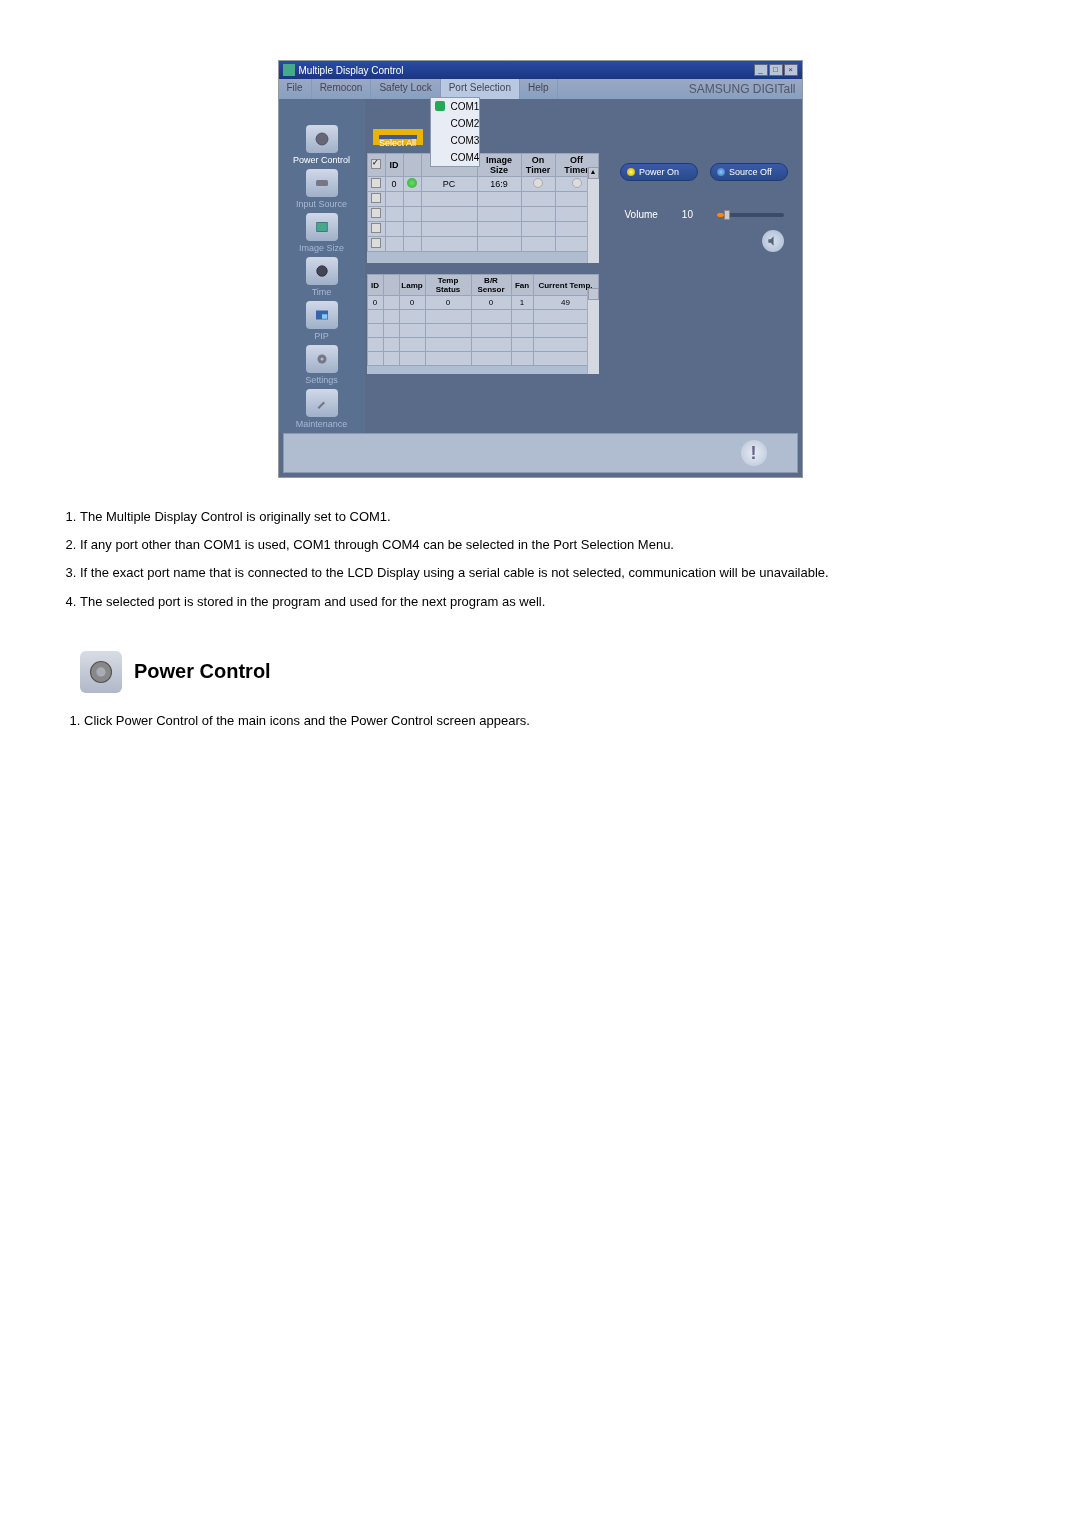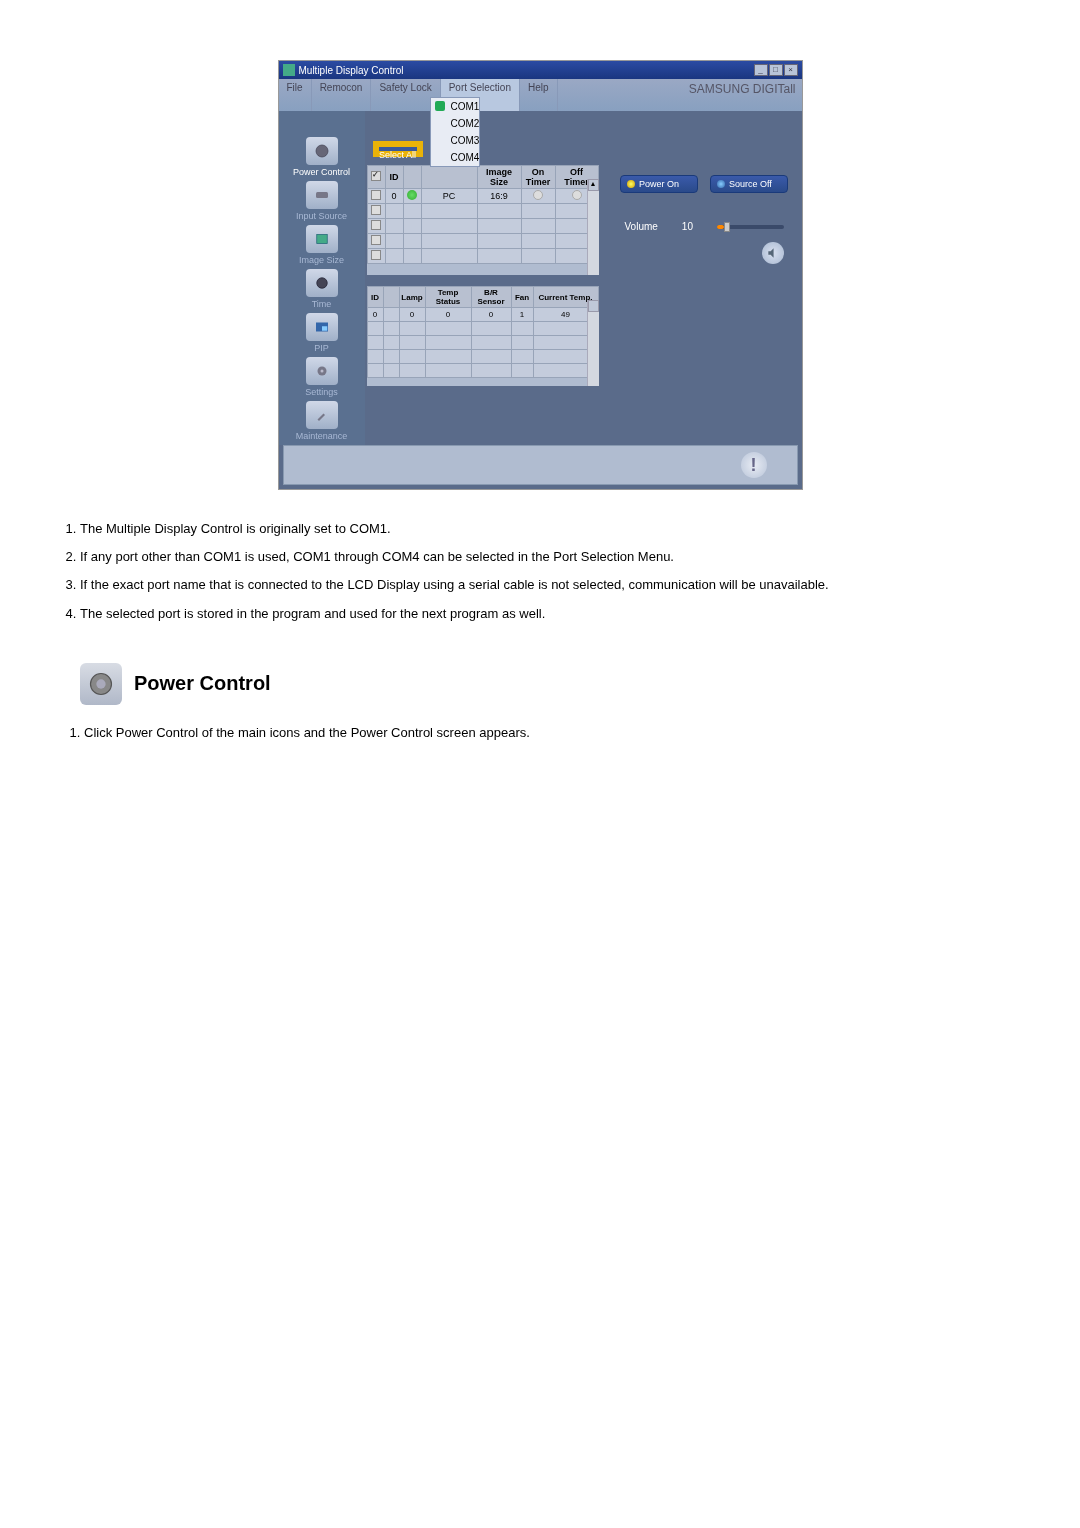--- a/index.html
+++ b/index.html
@@ -10,21 +10,21 @@
       background: #5a6b8a; position: relative;
     }
     .titlebar {
       background: linear-gradient(#2b4ba3,#1a3680); color: #fff; font-size: 10px;
       height: 18px; display: flex; align-items: center; padding: 0 4px;
     }
     .titlebar .ticon { width: 12px; height: 12px; background: #4a8; margin-right: 4px; }
     .title-btns { margin-left: auto; display: flex; gap: 1px; }
     .title-btns span { width: 14px; height: 12px; background: #b8c4d8; display: inline-block; border: 1px solid #667; font-size: 8px; text-align: center; line-height: 10px; color: #334; }
     .menubar {
-      background: linear-gradient(#9aa8c4,#88a0c0); height: 32px; display: flex;
+      background: linear-gradient(#9aa8c4,#88a0c0); height: 20px; display: flex;
       font-size: 10px; color: #445; position: relative;
     }
     .menubar .mitem { padding: 3px 8px; border-right: 1px solid #8899b8; }
     .menubar .mitem.active { background: #b8c8e0; }
     .menubar .brand { margin-left: auto; padding: 3px 6px; color: #556; font-size: 12px; text-align: center; }
     .dropdown {
       position: absolute; top: 18px; left: 151px; width: 50px;
       background: #e8ecf4; border: 1px solid #8899b8; font-size: 10px; z-index: 10;
     }
     .dropdown .dditem { padding: 3px 6px 3px 20px; position: relative; }
@@ -73,21 +73,21 @@
     }
     .grid2 table { width: 100%; border-collapse: collapse; }
     .grid2 th, .grid2 td { border: 1px solid #98a4b8; padding: 1px; text-align: center; height: 14px; background: #c4ccdc; }
     .grid2 th { background: #b8c0d0; font-size: 8px; }
     .grid2 .scroll { position: absolute; right: 0; top: 14px; bottom: 0; width: 12px; background: #d4d8e0; border-left: 1px solid #aab; }
     .grid2 .scroll .sbtn { height: 12px; background: #c0c8d8; border: 1px solid #99a; }
     .control-panel { position: absolute; top: 64px; left: 250px; right: 8px; }
     .pwr-btns { display: flex; gap: 12px; justify-content: center; }
     .pwr-btn {
       width: 78px; height: 18px; background: linear-gradient(#3a5aaa,#2a4a8a);
-      border: 1px solid #1a3a7a; border-radius: 4px; color: #fff; font-size: 9px;
+      border: 1px solid #1a3a7a; border-radius: 9px; color: #fff; font-size: 9px;
       display: flex; align-items: center; padding: 0 6px;
     }
     .pwr-btn .pdot { width: 8px; height: 8px; border-radius: 50%; margin-right: 4px; }
     .pdot.on { background: radial-gradient(#ff6,#c90); }
     .pdot.off { background: radial-gradient(#8cf,#36a); }
     .volume { margin-top: 28px; display: flex; align-items: center; color: #fff; font-size: 10px; gap: 24px; padding: 0 10px; }
     .vol-track { flex: 1; height: 4px; background: #3a4a6a; border-radius: 2px; position: relative; }
     .vol-fill { width: 10%; height: 100%; background: #f80; border-radius: 2px; }
     .vol-knob { position: absolute; left: 10%; top: -3px; width: 6px; height: 10px; background: #ccc; border: 1px solid #888; }
     .mute-btn {

